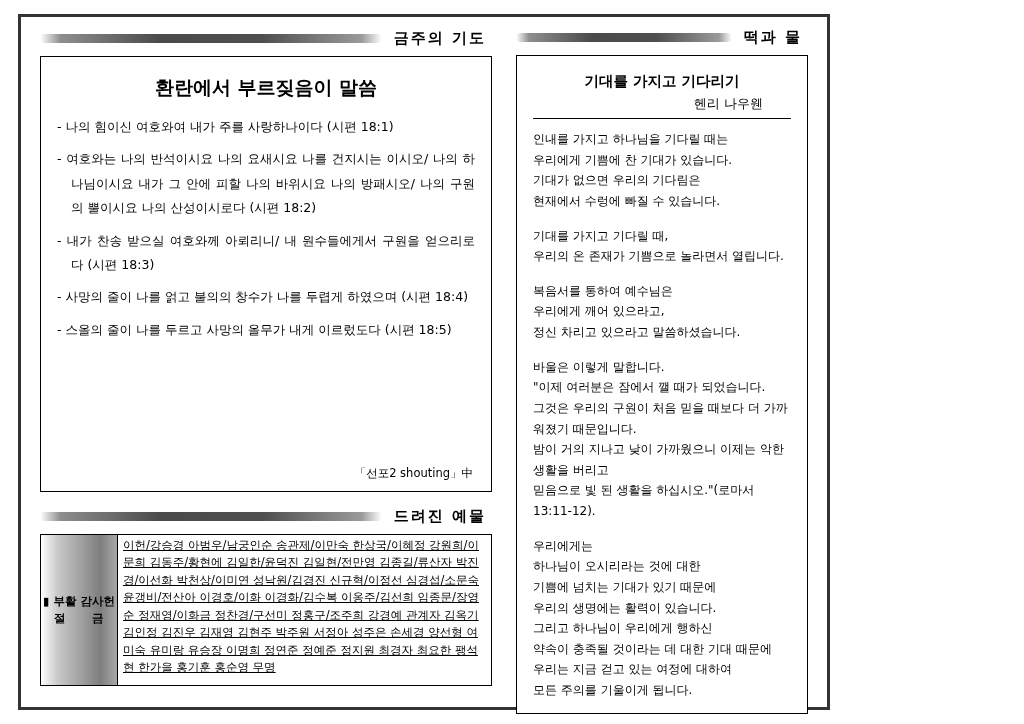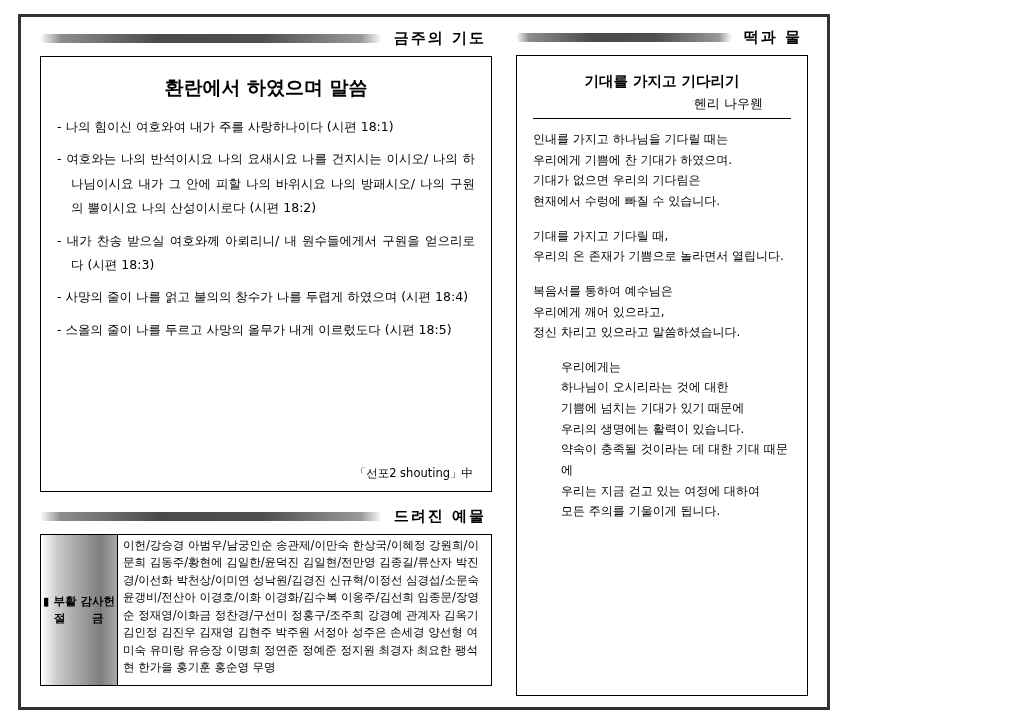--- a/index.html
+++ b/index.html
@@ -130,20 +130,21 @@
     font-weight: bold;
     line-height: 1.5;
     text-align: center;
   }
   .offering-names {
     flex: 1 1 auto;
     padding: 2px 4px 2px 5px;
     font-size: 11.5px;
     line-height: 1.52;
     word-break: break-all;
+    text-decoration: underline;
   }
 
   
   .meditation-box {
     padding: 12px 16px 12px 16px;
     height: 100%;
     display: flex;
     flex-direction: column;
   }
   .med-title {
@@ -159,40 +160,40 @@
   }
   .med-rule {
     border-top: 1px solid #000000;
     margin: 0 0 10px 0;
   }
   .med-body p {
     font-size: 12px;
     line-height: 1.72;
     margin: 0 0 14px 0;
   }
-  .med-body p:last-child { margin-bottom: 0; margin-left: 28px; }
+  .med-body p:last-child { margin-bottom: 0; }
   .med-line { display: block; }
 </style>
 </head>
 <body>
 
 <div class="page">
   <div class="outer-frame"></div>
 
   <div class="content">
 
     <div class="col-left">
 
       <div class="sec-head">
         <span class="sec-bar"></span>
         <span class="sec-title">금주의 기도</span>
       </div>
 
       <div class="box prayer-box">
-        <div class="prayer-title">환란에서 하였으며 말씀</div>
+        <div class="prayer-title">환란에서 부르짖음이 말씀</div>
         <div class="verse">-  나의 힘이신 여호와여 내가 주를 사랑하나이다 (시편 18:1)</div>
         <div class="verse">- 여호와는 나의 반석이시요 나의 요새시요 나를 건지시는 이시오/ 나의 하나님이시요 내가 그 안에 피할 나의 바위시요 나의 방패시오/ 나의 구원의 뿔이시요 나의 산성이시로다 (시편 18:2)</div>
         <div class="verse">- 내가 찬송 받으실 여호와께 아뢰리니/ 내 원수들에게서 구원을 얻으리로다 (시편 18:3)</div>
         <div class="verse">- 사망의 줄이 나를 얽고 불의의 창수가 나를 두렵게 하였으며 (시편 18:4)</div>
         <div class="verse tight">- 스올의 줄이 나를 두르고 사망의 올무가 내게 이르렀도다 (시편 18:5)</div>
         <div class="prayer-source">「선포2 shouting」中</div>
       </div>
 
       <div class="sec-head offering-head">
         <span class="sec-bar"></span>
@@ -217,42 +218,50 @@
       </div>
 
       <div class="box meditation-box">
         <div class="med-title">기대를 가지고 기다리기</div>
         <div class="med-author">헨리 나우웬</div>
         <div class="med-rule"></div>
         <div class="med-body">
 
           <p>
             <span class="med-line">인내를 가지고 하나님을 기다릴 때는</span>
-            <span class="med-line">우리에게 기쁨에 찬 기대가 하였으며.</span>
+            <span class="med-line">우리에게 기쁨에 찬 기대가 있습니다.</span>
             <span class="med-line">기대가 없으면 우리의 기다림은</span>
             <span class="med-line">현재에서 수렁에 빠질 수 있습니다.</span>
           </p>
 
           <p>
             <span class="med-line">기대를 가지고 기다릴 때,</span>
             <span class="med-line">우리의 온 존재가 기쁨으로 놀라면서 열립니다.</span>
           </p>
 
           <p>
             <span class="med-line">복음서를 통하여 예수님은</span>
             <span class="med-line">우리에게 깨어 있으라고,</span>
             <span class="med-line">정신 차리고 있으라고 말씀하셨습니다.</span>
           </p>
 
+          <p>
+            <span class="med-line">바울은 이렇게 말합니다.</span>
+            <span class="med-line">"이제 여러분은 잠에서 깰 때가 되었습니다.</span>
+            <span class="med-line">그것은 우리의 구원이 처음 믿을 때보다 더 가까워졌기 때문입니다.</span>
+            <span class="med-line">밤이 거의 지나고 낮이 가까웠으니 이제는 악한 생활을 버리고</span>
+            <span class="med-line">믿음으로 빛 된 생활을 하십시오."(로마서 13:11-12).</span>
+          </p>
 
           <p>
             <span class="med-line">우리에게는</span>
             <span class="med-line">하나님이 오시리라는 것에 대한</span>
             <span class="med-line">기쁨에 넘치는 기대가 있기 때문에</span>
             <span class="med-line">우리의 생명에는 활력이 있습니다.</span>
+            <span class="med-line">그리고 하나님이 우리에게 행하신</span>
             <span class="med-line">약속이 충족될 것이라는 데 대한 기대 때문에</span>
             <span class="med-line">우리는 지금 걷고 있는 여정에 대하여</span>
             <span class="med-line">모든 주의를 기울이게 됩니다.</span>
           </p>
 
         </div>
       </div>
 
     </div>
 

